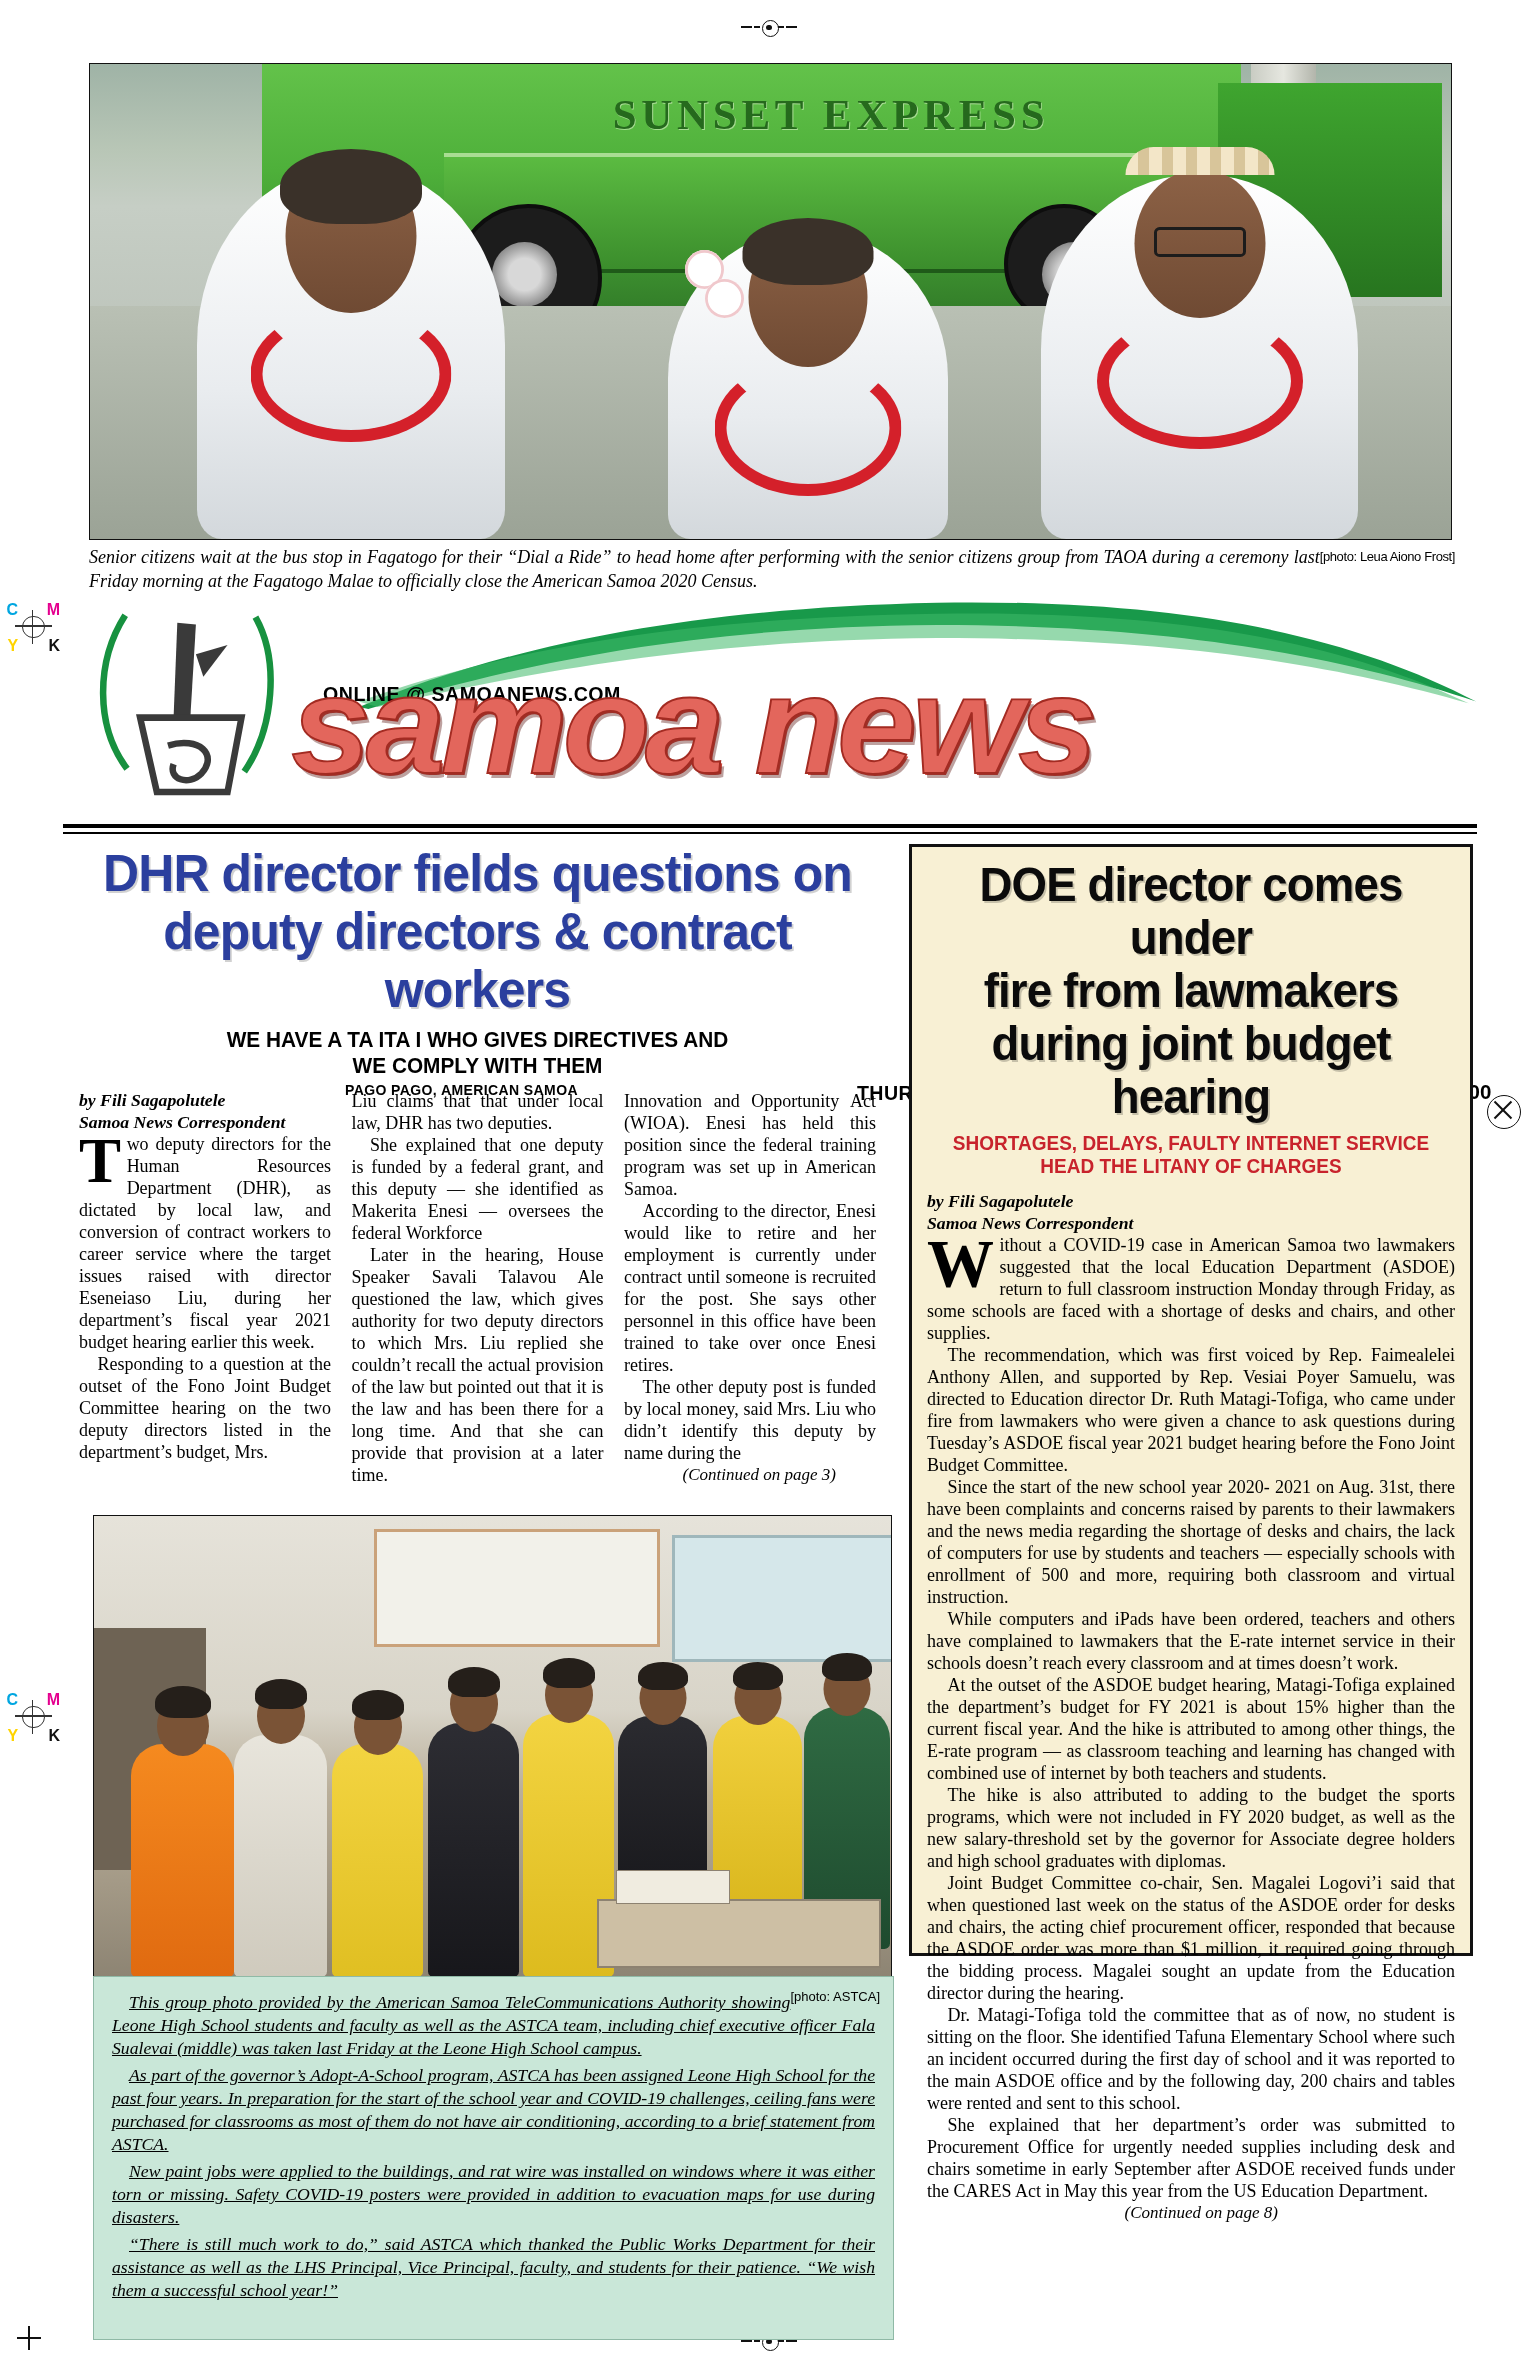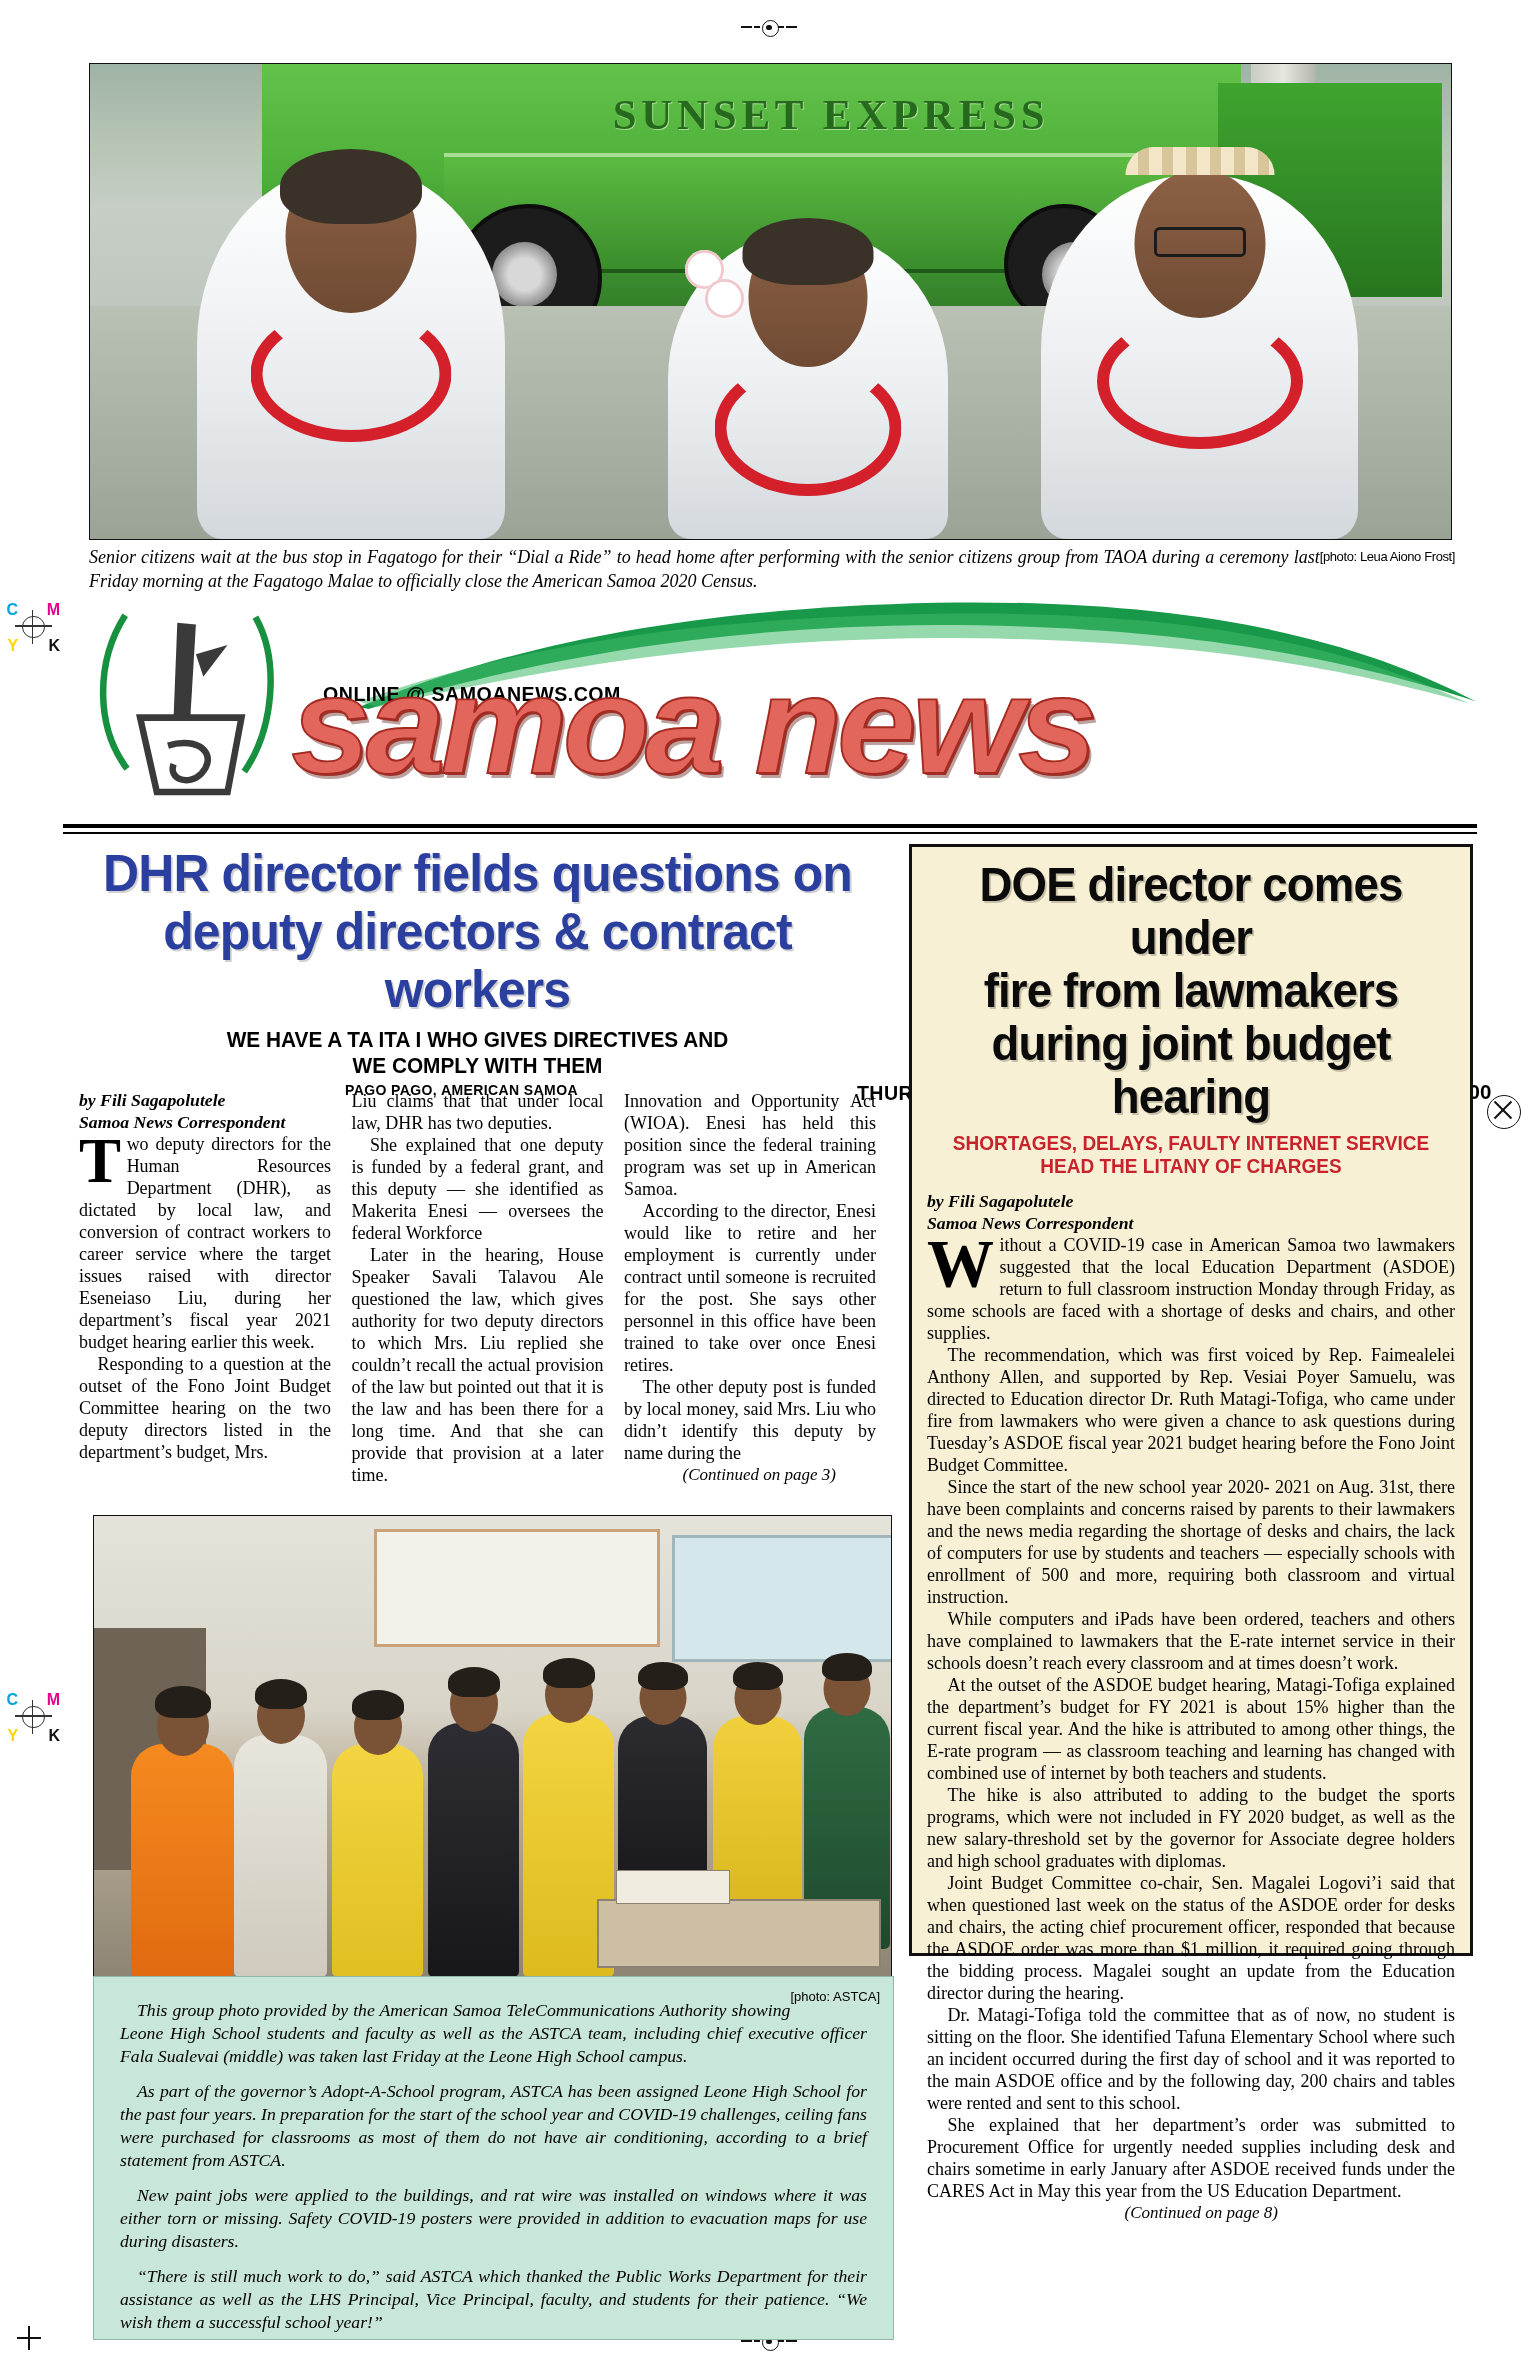--- a/index.html
+++ b/index.html
@@ -137,21 +137,21 @@
   .bp-shelf{position:absolute;left:0;top:112px;width:112px;height:242px;background:#6e6354;}
   .bp-person{position:absolute;bottom:0;border-radius:32px 32px 5.6px 5.6px;}
   .bp-head{position:absolute;left:50%;transform:translateX(-50%);border-radius:50%;background:#7a5336;}
   .bp-hair{position:absolute;left:50%;transform:translateX(-50%);border-radius:50% 50% 35% 35%;background:#251f1a;}
   .bp-table{position:absolute;left:503px;bottom:9.3px;width:280px;height:65px;background:#cdbfa4;border:2.8px solid #8d8271;}
   .bp-books{position:absolute;left:522px;bottom:73px;width:112px;height:32px;background:#f0ece0;border:1.9px solid #8d8271;}
 
   .botcaption{position:absolute;left:93px;top:1976px;width:801px;height:364px;
     background:#c9e7d8;border:0.9px solid #8fb9a6;box-sizing:border-box;padding:9.3px 13px 7.5px 13px;
     font-family:"Liberation Serif",serif;font-style:italic;font-size:17.7px;line-height:22.7px;text-align:justify;}
-  .botcaption p{margin:13px;text-indent:17px;}
+  .botcaption p{margin:5px;text-indent:17px;text-decoration:underline;}
   .botcaption .credit{float:right;font-style:normal;font-family:"Liberation Sans",sans-serif;font-size:13px;}
 
   
   .rightbox{position:absolute;left:909px;top:844px;width:564px;height:1112px;
     background:#f8f0d4;border:3.7px solid #111;box-sizing:border-box;padding:11.2px 15px 9.3px 15px;}
   .head-right{font-family:"Liberation Sans",sans-serif;font-weight:bold;font-size:48px;
     line-height:53px;text-align:center;color:#0b0b0b;letter-spacing:-0.9px;transform:scaleX(.95);
     text-shadow:1.9px 1.9px 0 rgba(0,0,0,.2);}
   .subhead-right{font-family:"Liberation Sans",sans-serif;font-weight:bold;font-size:19.6px;
     line-height:23px;text-align:center;color:#c8232c;margin-top:9.3px;transform:scaleX(.97);}
@@ -376,19 +376,19 @@
       <div class="byline">by Fili Sagapolutele</div>
       <div class="byline">Samoa News Correspondent</div>
       <p class="noind"><span class="dropcapW">W</span><span>ithout a COVID-19 case in American Samoa two lawmakers suggested that the local Education Department (ASDOE) return to full classroom instruction Monday through Friday, as some schools are faced with a shortage of desks and chairs, and other supplies.</span></p>
       <p>The recommendation, which was first voiced by Rep. Faimealelei Anthony Allen, and supported by Rep. Vesiai Poyer Samuelu, was directed to Education director Dr. Ruth Matagi-Tofiga, who came under fire from lawmakers who were given a chance to ask questions during Tuesday’s ASDOE fiscal year 2021 budget hearing before the Fono Joint Budget Committee.</p>
       <p>Since the start of the new school year 2020- 2021 on Aug. 31st, there have been complaints and concerns raised by parents to their lawmakers and the news media regarding the shortage of desks and chairs, the lack of computers for use by students and teachers — especially schools with enrollment of 500 and more, requiring both classroom and virtual instruction.</p>
       <p>While computers and iPads have been ordered, teachers and others have complained to lawmakers that the E-rate internet service in their schools doesn’t reach every classroom and at times doesn’t work.</p>
       <p>At the outset of the ASDOE budget hearing, Matagi-Tofiga explained the department’s budget for FY 2021 is about 15% higher than the current fiscal year. And the hike is attributed to among other things, the E-rate program — as classroom teaching and learning has changed with combined use of internet by both teachers and students.</p>
       <p>The hike is also attributed to adding to the budget the sports programs, which were not included in FY 2020 budget, as well as the new salary-threshold set by the governor for Associate degree holders and high school graduates with diplomas.</p>
       <p>Joint Budget Committee co-chair, Sen. Magalei Logovi’i said that when questioned last week on the status of the ASDOE order for desks and chairs, the acting chief procurement officer, responded that because the ASDOE order was more than $1 million, it required going through the bidding process. Magalei sought an update from the Education director during the hearing.</p>
       <p>Dr. Matagi-Tofiga told the committee that as of now, no student is sitting on the floor. She identified Tafuna Elementary School where such an incident occurred during the first day of school and it was reported to the main ASDOE office and by the following day, 200 chairs and tables were rented and sent to this school.</p>
-      <p>She explained that her department’s order was submitted to Procurement Office for urgently needed supplies including desk and chairs sometime in early January after ASDOE received funds under the CARES Act in May this year from the US Education Department.</p>
+      <p>She explained that her department’s order was submitted to Procurement Office for urgently needed supplies including desk and chairs sometime in early September after ASDOE received funds under the CARES Act in May this year from the US Education Department.</p>
       <p class="contd">(Continued on page 8)</p>
     </div>
   </div>
 
 </div>
 
 
 </body></html>

